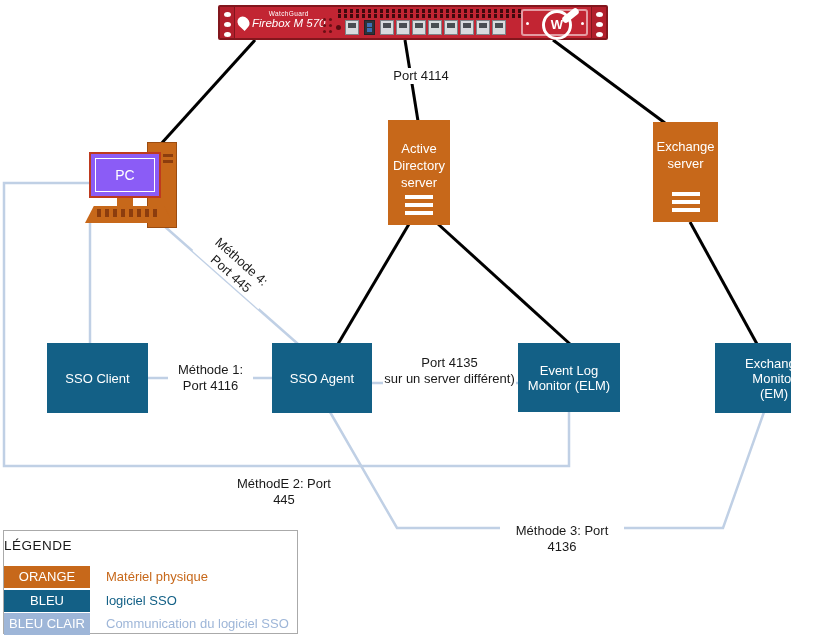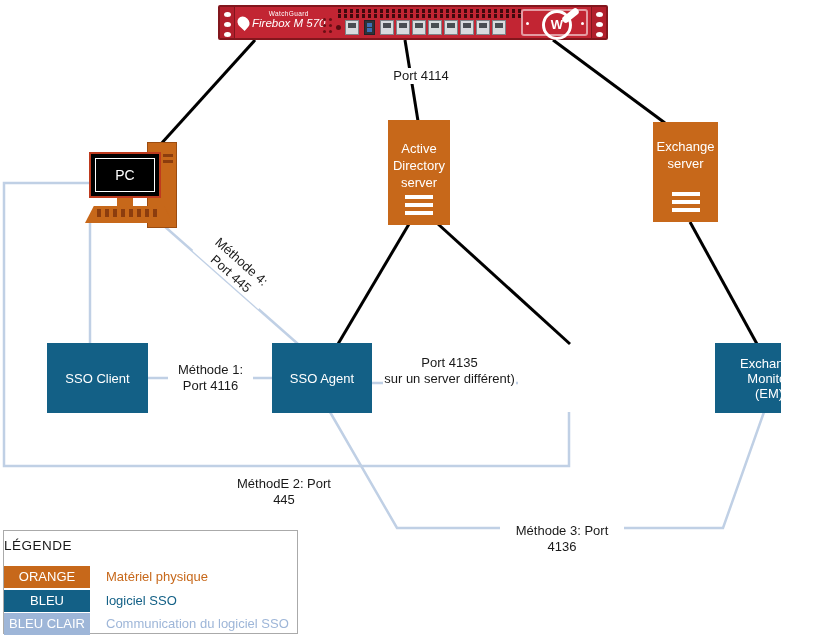--- a/index.html
+++ b/index.html
@@ -18,21 +18,21 @@
   .node{position:absolute;z-index:3;color:#fff;font-size:13px;text-align:center;}
   .node-orange{background:#C7681A;}
   .node-blue{background:#136086;display:flex;align-items:center;justify-content:center;padding:0 6px;box-sizing:border-box;}
   .srv-bars{position:absolute;left:50%;transform:translateX(-50%);bottom:10px;}
   .srv-bars i{display:block;width:28px;height:4px;background:#fff;margin-top:4px;}
   
   .pc{position:absolute;left:85px;top:140px;width:95px;height:85px;z-index:3;}
   .pc-tower{position:absolute;left:62px;top:2px;width:30px;height:86px;background:#C7681A;border:1px solid #9c4c10;box-sizing:border-box;}
   .pc-tower i{display:block;width:10px;height:3px;background:#8c3d0e;margin:3px 0 0 15px;}
   .pc-tower i:first-child{margin-top:11px;}
-  .pc-monitor{position:absolute;left:4px;top:12px;width:72px;height:46px;background:#000000;border:2px solid #BE3A1E;box-sizing:border-box;}
+  .pc-monitor{position:absolute;left:4px;top:12px;width:72px;height:46px;background:#8b5cf6;border:2px solid #BE3A1E;box-sizing:border-box;}
   .pc-screen{position:absolute;left:4px;top:4px;right:4px;bottom:4px;border:1px solid #fff;color:#fff;font-size:14px;display:flex;align-items:center;justify-content:center;}
   .pc-stand{position:absolute;left:32px;top:58px;width:16px;height:9px;background:#C7681A;}
   .pc-keyboard{position:absolute;left:0;top:66px;width:88px;height:17px;background:#C7681A;clip-path:polygon(10% 0,90% 0,100% 100%,0 100%);}
   .pc-keys{position:absolute;left:12px;right:12px;top:3px;height:8px;
     background:repeating-linear-gradient(90deg,#8c3d0e 0 4px,rgba(0,0,0,0) 4px 8px);}
   
   .firebox{position:absolute;left:218px;top:5px;width:390px;height:35px;z-index:3;
     background:#C22533;border:2px solid #82161D;box-sizing:border-box;border-radius:2px;}
   .fb-bracket{position:absolute;top:0;width:14px;height:31px;background:#B21F2C;}
   .fb-left{left:0;border-right:1px solid #82161D;}
@@ -163,21 +163,24 @@
         <i></i>
       </span>
   </div>
 
   <div class="node node-blue" style="left:47px;top:343px;width:101px;height:70px;">
     <span>SSO Client</span>
   </div>
   <div class="node node-blue" style="left:272px;top:343px;width:100px;height:70px;">
     <span>SSO Agent</span>
   </div>
-  <div class="node node-blue" style="left:715px;top:343px;width:66px;height:70px;padding-left:48px;">
+  <div class="node node-blue" style="left:518px;top:343px;width:102px;height:69px;">
+    <span>Event Log Monitor (ELM)</span>
+  </div>
+  <div class="node node-blue" style="left:715px;top:343px;width:76px;height:70px;padding-left:48px;">
     <span>Exchange Monitor (EM)</span>
   </div>
 
   <div class="lbl" style="left:378px;top:68px;width:86px;">Port 4114</div>
 
   <div class="lbl" style="left:168px;top:362px;width:85px;">
     <div>Méthode 1:</div>
     <div>Port 4116</div>
   </div>
 

